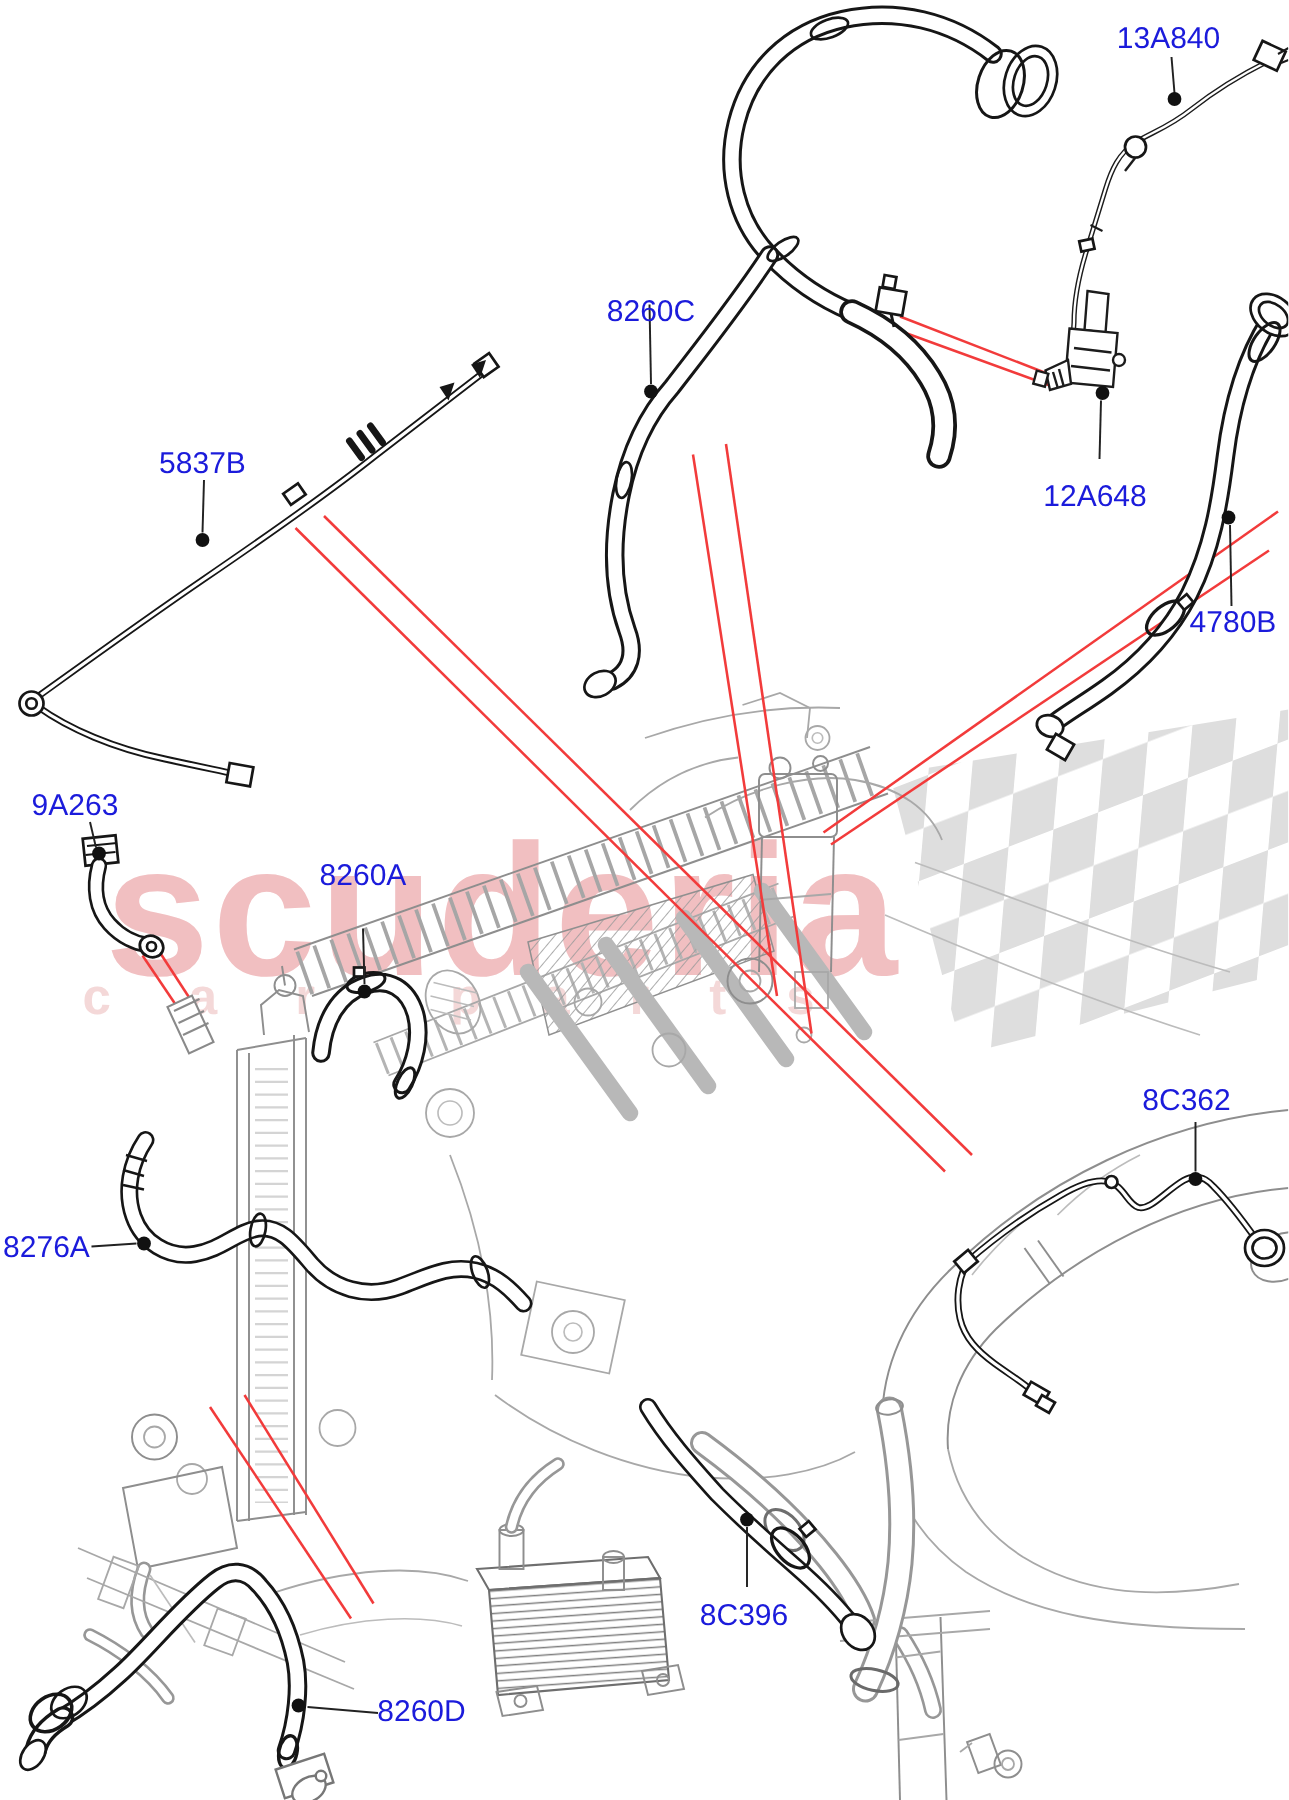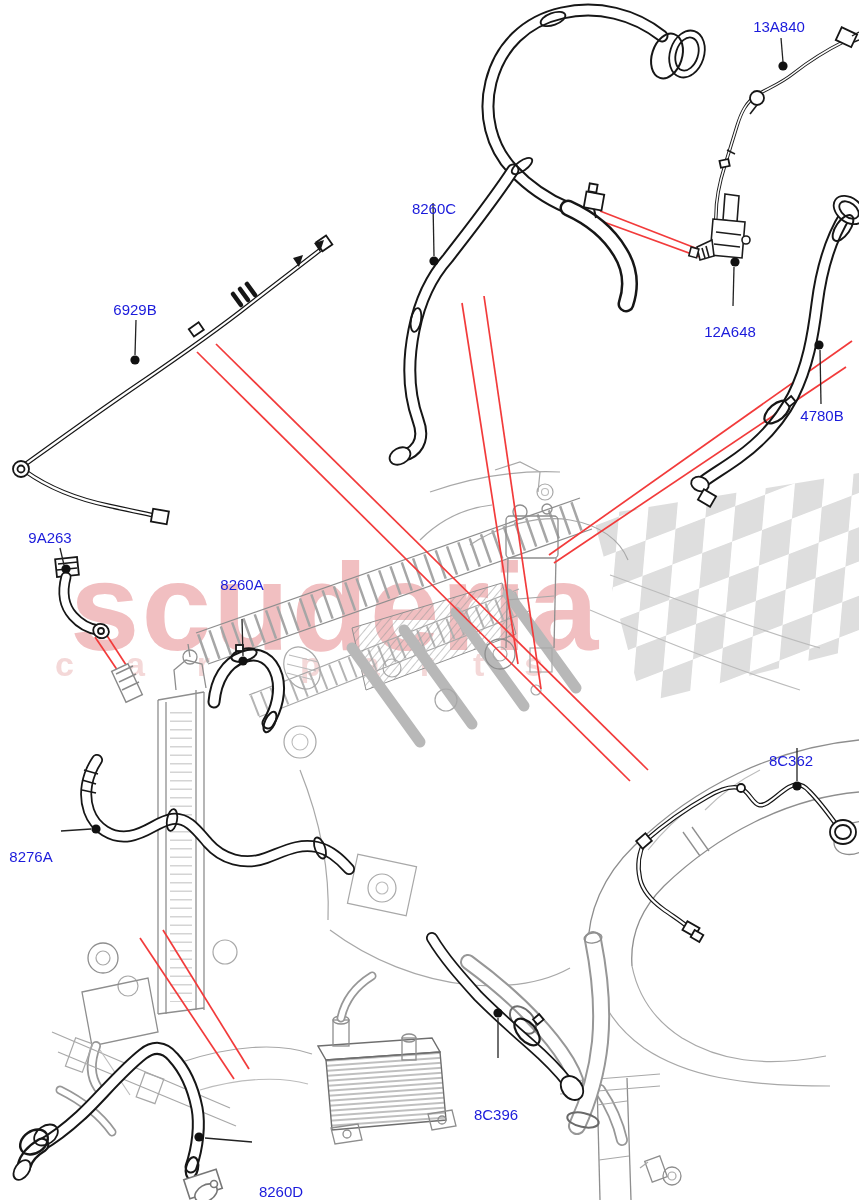--- a/index.html
+++ b/index.html
@@ -1,20 +1,20 @@
 <!DOCTYPE html>
 <html><head>
 <meta charset="utf-8">
 <style>
   html,body{margin:0;padding:0;background:#ffffff;}
   #canvas{position:relative;width:859px;height:1200px;background:#ffffff;overflow:hidden;
           font-family:"Liberation Sans", sans-serif;}
   #art{position:absolute;left:0;top:0;}
   .part-label{position:absolute;transform:translate(-50%,-50%);color:#1b1bdb;
-              font-size:15px;line-height:1;white-space:nowrap;cursor:pointer;
+              font-size:20px;line-height:1;white-space:nowrap;cursor:pointer;
               font-family:"Liberation Sans", sans-serif;}
   .tube-o{stroke:#161616;fill:none;stroke-linecap:round;stroke-linejoin:round;}
   .tube-i{stroke:#ffffff;fill:none;stroke-linecap:round;stroke-linejoin:round;}
   .pipe-o{stroke:#161616;fill:none;stroke-width:4.6;stroke-linecap:round;}
   .pipe-i{stroke:#ffffff;fill:none;stroke-width:2.2;stroke-linecap:round;}
   .fit{stroke:#161616;fill:#ffffff;stroke-width:1.8;}
   .g1{stroke:#8e8e8e;fill:none;stroke-width:1.3;}
   .g2{stroke:#a8a8a8;fill:none;stroke-width:1.2;}
   .g3{stroke:#bcbcbc;fill:none;stroke-width:1.1;}
   .gt-o{stroke:#979797;fill:none;stroke-linecap:round;}
@@ -361,23 +361,23 @@
     <circle cx="243" cy="661" r="4.6" class="dot"></circle>
     <circle cx="797" cy="786" r="4.6" class="dot"></circle>
     <circle cx="96" cy="829" r="4.6" class="dot"></circle>
     <circle cx="498" cy="1013" r="4.6" class="dot"></circle>
     <circle cx="199" cy="1137" r="4.6" class="dot"></circle>
   </g>
 </svg>
 
 <div class="part-label" style="left:779px;top:26px">13A840</div>
 <div class="part-label" style="left:434px;top:208px">8260C</div>
-<div class="part-label" style="left:135px;top:309px">6929B</div>
+<div class="part-label" style="left:135px;top:309px">5837B</div>
 <div class="part-label" style="left:730px;top:331px">12A648</div>
 <div class="part-label" style="left:822px;top:415px">4780B</div>
 <div class="part-label" style="left:50px;top:537px">9A263</div>
 <div class="part-label" style="left:242px;top:584px">8260A</div>
-<div class="part-label" style="left:791px;top:760px">8C362</div>
-<div class="part-label" style="left:31px;top:856px">8276A</div>
-<div class="part-label" style="left:496px;top:1114px">8C396</div>
-<div class="part-label" style="left:281px;top:1191px">8260D</div>
+<div class="part-label" style="left:791px;top:734px">8C362</div>
+<div class="part-label" style="left:31px;top:832px">8276A</div>
+<div class="part-label" style="left:496px;top:1077px">8C396</div>
+<div class="part-label" style="left:281px;top:1141px">8260D</div>
 
 </div>
 
 </body></html>

